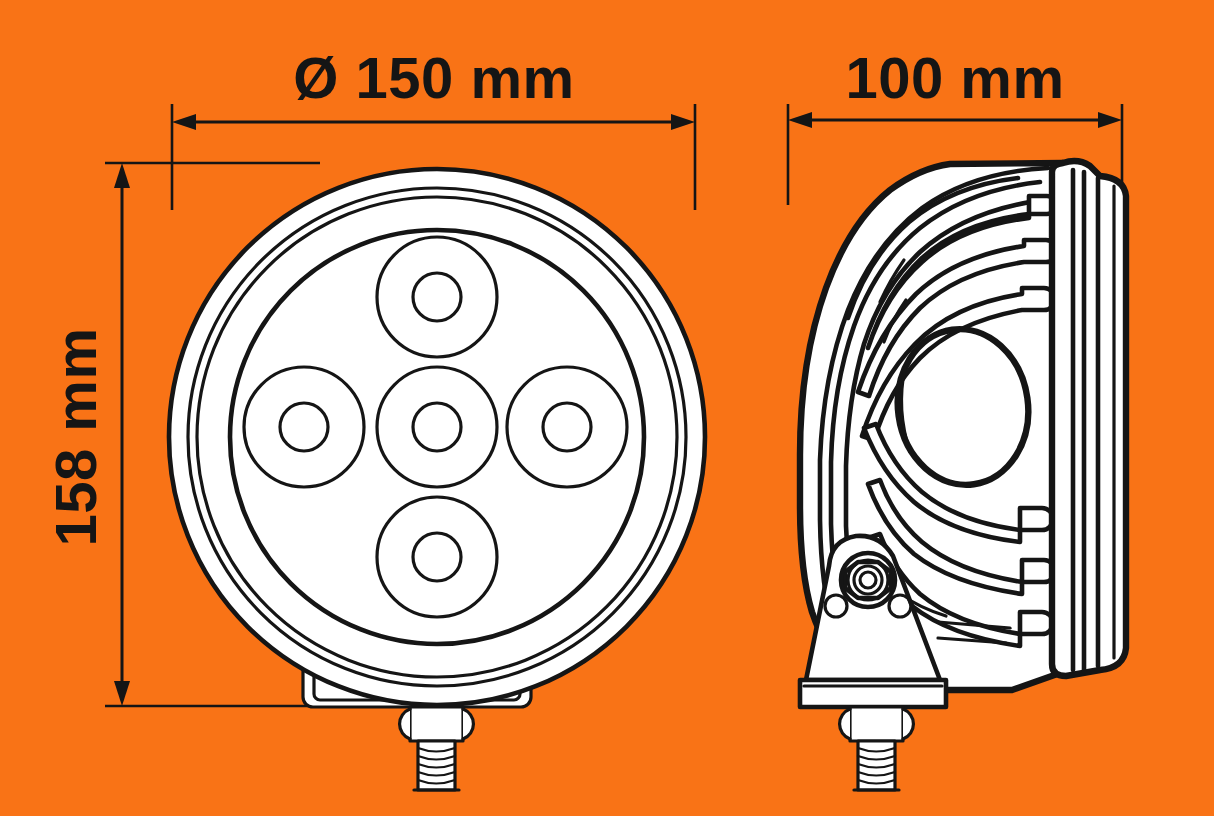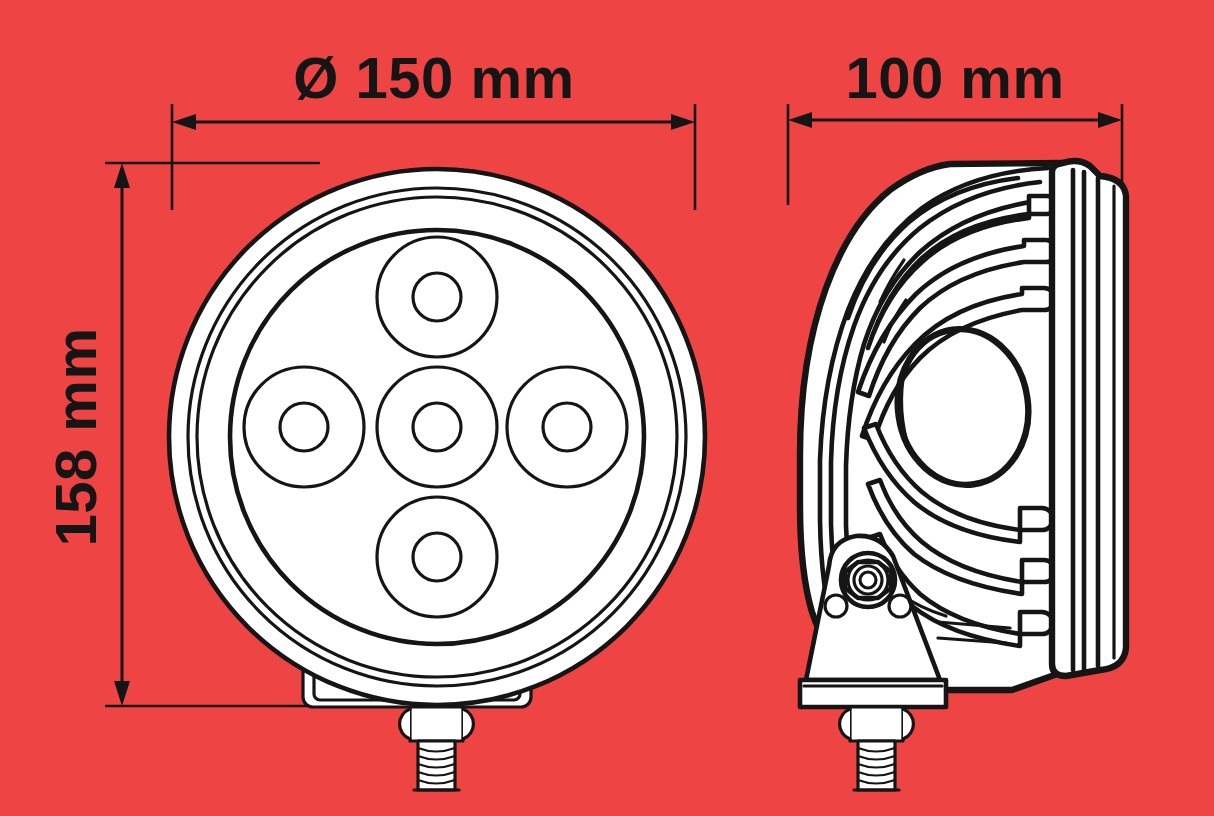--- a/index.html
+++ b/index.html
@@ -8,21 +8,21 @@
     padding: 0;
     background: #ffffff;
   }
   body {
     font-family: "Liberation Sans", sans-serif;
   }
   #sheet {
     position: relative;
     width: 1214px;
     height: 816px;
-    background: #ef4444;
+    background: #f97316;
     overflow: hidden;
   }
   #drawing {
     position: absolute;
     left: 0;
     top: 0;
     width: 1214px;
     height: 816px;
     display: block;
   }

